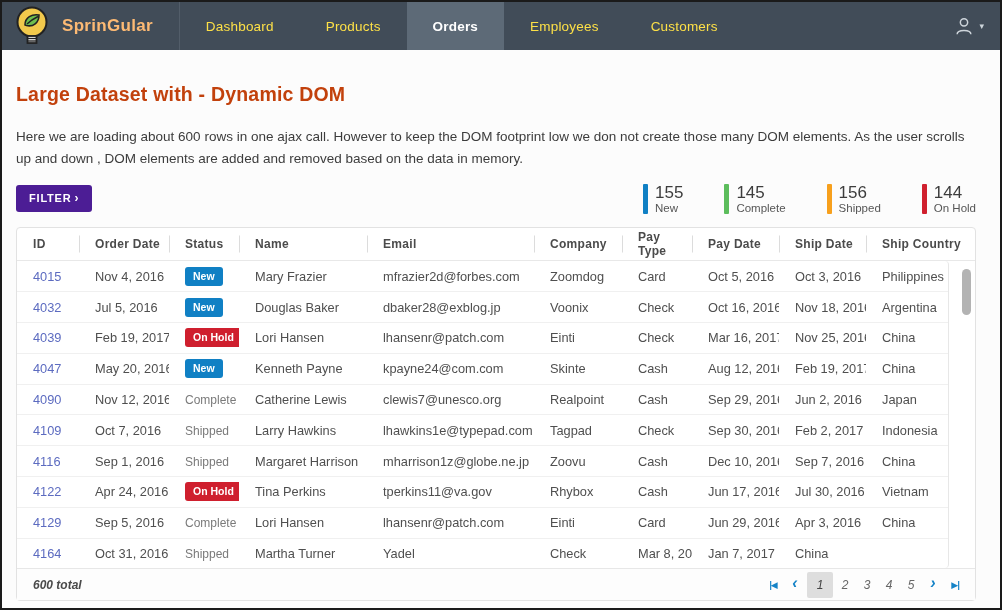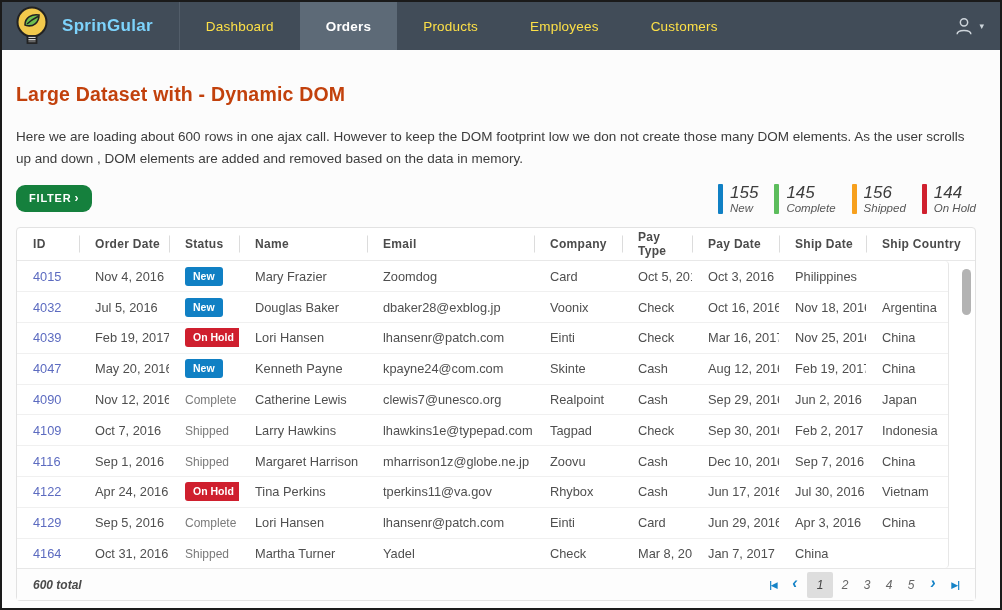--- a/index.html
+++ b/index.html
@@ -5,42 +5,42 @@
   * { margin:0; padding:0; box-sizing:border-box; }
   html,body { background:#e8e8e8; }
   body { font-family:"Liberation Sans","DejaVu Sans",sans-serif; }
   .frame { position:relative; width:1002px; height:610px; margin:0 auto;
            border:2px solid #1a1a1a; background:#fcfcfc; overflow:hidden; }
 
   
   .navbar { display:flex; align-items:stretch; height:48px; background:#414c58; }
   .brand { display:flex; align-items:center; padding:0 14px 0 10px; }
   .brand-logo { width:40px; height:42px; margin-right:10px; }
-  .brand-name { color:#7dd3fc; font-size:17px; font-weight:700; letter-spacing:.3px; }
+  .brand-name { color:#fdba74; font-size:17px; font-weight:700; letter-spacing:.3px; }
   .nav-list { display:flex; align-items:stretch; list-style:none; border-left:1px solid #525d69; margin-left:12px; }
   .nav-item { display:flex; align-items:center; padding:0 26px; font-size:13.5px;
               color:#fde047; cursor:pointer; letter-spacing:.2px; }
   .nav-item.active { background:#5d6a77; color:#ffffff; font-weight:700; }
   .nav-right { margin-left:auto; display:flex; align-items:center; padding-right:16px; }
   .user-btn { display:flex; align-items:center; cursor:pointer; }
   .user-icon { width:22px; height:22px; stroke:#cdd4da; fill:none; stroke-width:1.6; }
   .user-caret { color:#cdd4da; font-size:9px; margin-left:4px; }
 
   
   .content { padding:0 14px; }
   .page-title { margin-top:33px; font-size:19.5px; font-weight:600; color:#c2410c; letter-spacing:.2px; }
   .page-desc { margin-top:20px; width:958px; font-size:13.5px; line-height:1.65; color:#3c3c3c; }
 
   .toolbar { width:960px; margin-top:13px; display:flex; align-items:flex-end; justify-content:space-between; }
-  .filter-btn { background:#15803d; color:#fff; border:none; border-radius:9px;
+  .filter-btn { background:#4c1d95; color:#fff; border:none; border-radius:3px;
                 font-family:inherit; font-size:11px; font-weight:700; letter-spacing:.8px;
                 padding:6px 13px 7px; cursor:pointer; margin-bottom:2px; }
   .filter-btn .chev { font-size:12px; margin-left:3px; }
 
-  .stats { display:flex; gap:16px;font-style:italic; }
+  .stats { display:flex; gap:41px; }
   .stat { display:flex; align-items:stretch; }
   .stat-bar { width:5px; border-radius:1px; margin-right:7px; }
   .stat-count { font-size:17px; color:#3d3d3d; line-height:1.05; }
   .stat-label { font-size:11.5px; color:#565656; margin-top:1px; }
 
   
   .card { width:960px; margin-top:13px; background:#ffffff; border:1px solid #e2e2e2; border-radius:4px; }
   .grid { display:grid; grid-template-columns:62px 90px 70px 128px 167px 88px 70px 87px 87px minmax(0,1fr); align-items:center; }
   .th { position:relative; font-size:12px; font-weight:700; color:#4b4b4b; letter-spacing:.3px; padding-left:16px; }
   .thead { height:32px; }
@@ -82,22 +82,22 @@
         <path d="M13 20 C13 12 20 9 27 10 C27 18 21 22 14.5 20.5 Z" fill="#6fbf4e" stroke="#222" stroke-width="1.6"></path>
         <path d="M15 19 C19 15 23 13 26 11.5" fill="none" stroke="#222" stroke-width="1.4"></path>
         <rect x="15.5" y="31" width="9" height="7" fill="#fff" stroke="#222" stroke-width="1.8"></rect>
         <line x1="15.5" y1="33.5" x2="24.5" y2="33.5" stroke="#222" stroke-width="1.4"></line>
         <line x1="15.5" y1="36" x2="24.5" y2="36" stroke="#222" stroke-width="1.4"></line>
       </svg>
       <span class="brand-name">SprinGular</span>
     </div>
     <ul class="nav-list" id="nav-list">
         <li class="nav-item">Dashboard</li>
+        <li class="nav-item">Products</li>
         <li class="nav-item active">Orders</li>
-        <li class="nav-item">Products</li>
         <li class="nav-item">Employees</li>
         <li class="nav-item">Customers</li>
       </ul>
     <div class="nav-right">
       <span class="user-btn">
         <svg class="user-icon" viewBox="0 0 24 24">
           <circle cx="12" cy="8" r="4"></circle>
           <path d="M4.5 21 C4.5 15.5 19.5 15.5 19.5 21"></path>
         </svg>
         <span class="user-caret">▾</span>
@@ -158,20 +158,21 @@
           <div class="th">Ship Date</div>
           <div class="th">Ship Country</div>
         </div>
       <div class="tbody-wrap">
         <div class="tbody" id="tbody">
             <div class="tr grid">
               <div class="td"><a class="id-link">4015</a></div>
               <div class="td">Nov 4, 2016</div>
               <div class="td"><span class="badge badge-blue">New</span></div>
               <div class="td">Mary Frazier</div>
+              <div class="td">mfrazier2d@forbes.com</div>
               <div class="td">Zoomdog</div>
               <div class="td">Card</div>
               <div class="td">Oct 5, 2016</div>
               <div class="td">Oct 3, 2016</div>
               <div class="td">Philippines</div>
             </div>
             <div class="tr grid">
               <div class="td"><a class="id-link">4032</a></div>
               <div class="td">Jul 5, 2016</div>
               <div class="td"><span class="badge badge-blue">New</span></div>

